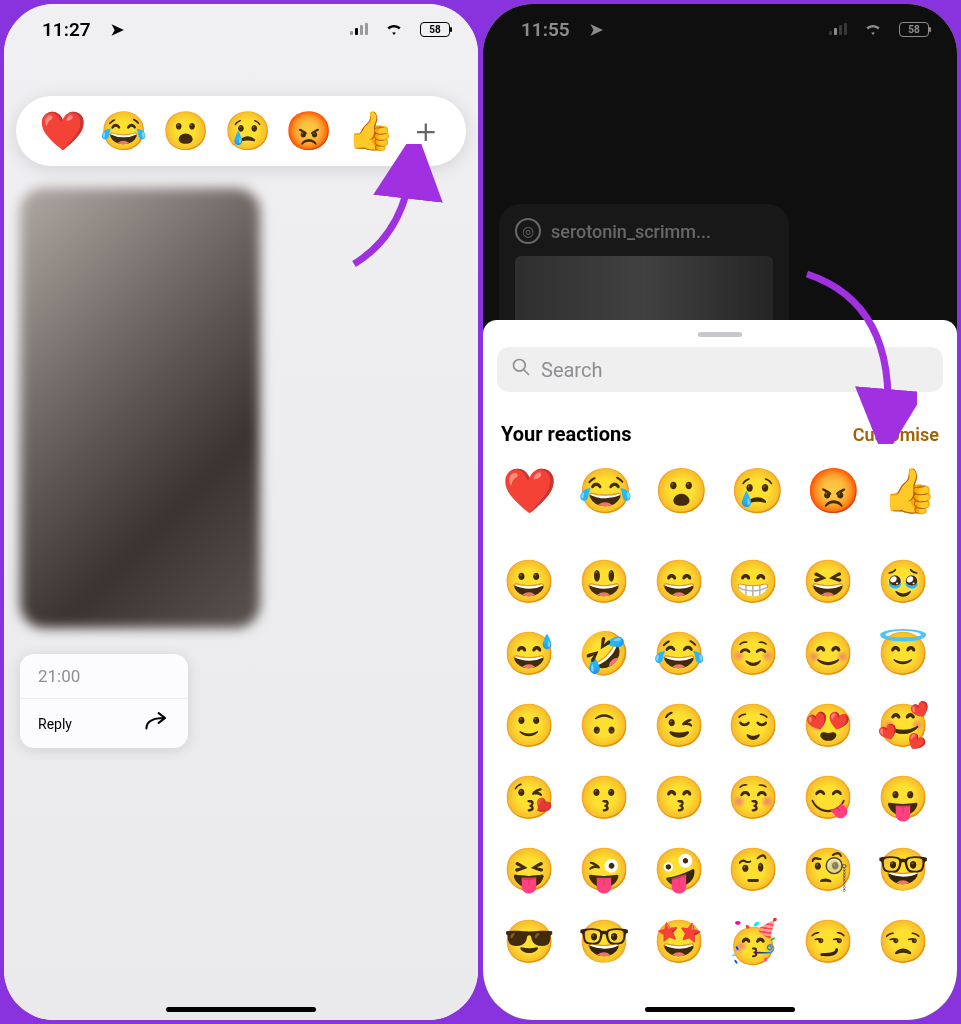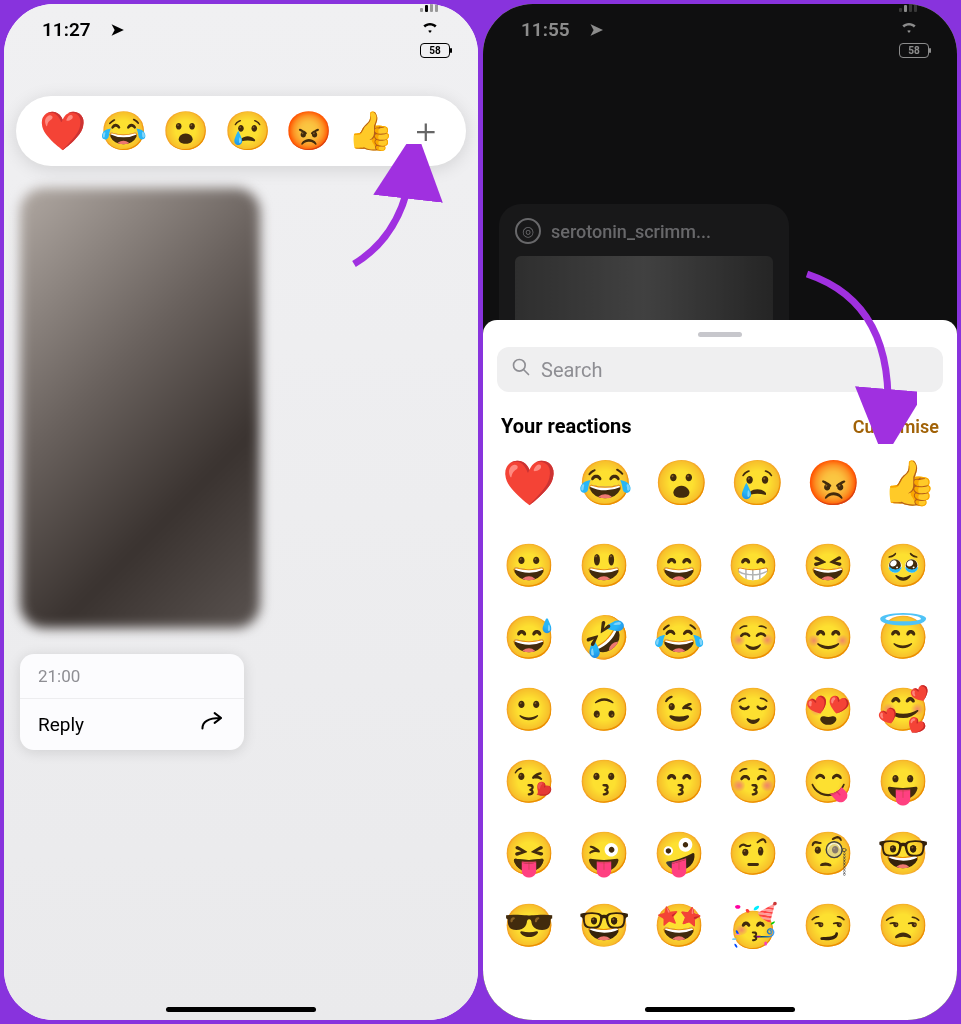--- a/index.html
+++ b/index.html
@@ -27,21 +27,21 @@
     .status-bar {
       height: 50px;
       display: flex;
       align-items: center;
       justify-content: space-between;
       padding: 0 28px 0 38px;
       font-weight: 600;
       font-size: 19px;
     }
     .status-left { display: flex; align-items: center; gap: 20px; }
-    .status-right { display: flex; gap: 4px; flex-direction: column; }
+    .status-right { display: flex; align-items: center; gap: 16px; }
     .nav-arrow { font-size: 16px; }
     .signal-bars { display:flex; align-items:flex-end; gap:2px; height:12px;}
     .signal-bars span { width:3px; background:#999; border-radius:1px;}
     .signal-bars span:nth-child(1){height:4px;}
     .signal-bars span:nth-child(2){height:7px;background:#000;}
     .signal-bars span:nth-child(3){height:10px;background:#999;}
     .signal-bars span:nth-child(4){height:12px;background:#999;}
     .wifi-icon svg { width: 20px; height: 16px; }
     .battery-pill {
       width: 30px; height: 15px; border: 1.5px solid #000; border-radius: 4px;
@@ -81,30 +81,30 @@
       top: 184px; left: 16px;
       width: 240px; height: 440px;
       background: #888;
       border-radius: 24px;
       filter: blur(6px);
       background: linear-gradient(135deg, #b0a8a2 0%, #6a625e 40%, #3a3330 70%, #5a5350 100%);
     }
     .context-menu {
       position:absolute;
       top: 650px; left: 16px;
-      width: 224px;
+      width: 168px;
       background: #fcfcfe;
       border-radius: 14px;
       box-shadow: 0 2px 14px rgba(0,0,0,0.12);
       overflow:hidden;
     }
     .context-menu .row {
       display:flex; align-items:center; justify-content:space-between;
       padding: 12px 18px;
-      font-size: 19px;
+      font-size: 14px;
     }
     .context-menu .row.time { color:#8e8e93; font-size:17px; border-bottom:1px solid rgba(0,0,0,0.06);}
     .reply-arrow-icon svg { width:26px; height:22px;}
 
     
     .arrow-left {
       position:absolute;
       top: 140px; left: 330px;
       width: 110px; height: 130px;
       pointer-events:none;
@@ -152,21 +152,21 @@
     .sheet-handle { width:44px; height:5px; background:#c7c7cc; border-radius:3px; margin:4px auto 10px;}
     .search-field {
       display:flex; align-items:center; gap:10px;
       background:#efeff0;
       border-radius:12px;
       padding: 10px 14px;
       color:#8e8e93;
       font-size:20px;
     }
     .section {
-      margin-top: 22px;
+      margin-top: 30px;
     }
     .section-header {
       display:flex; align-items:center; justify-content:space-between;
       font-size:20px; font-weight:700;
       margin-bottom: 14px;
       padding: 0 4px;
     }
     .customise-link { color:#a16207; font-weight:600; font-size:18px;}
     .emoji-row {
       display:flex; justify-content:space-between;

